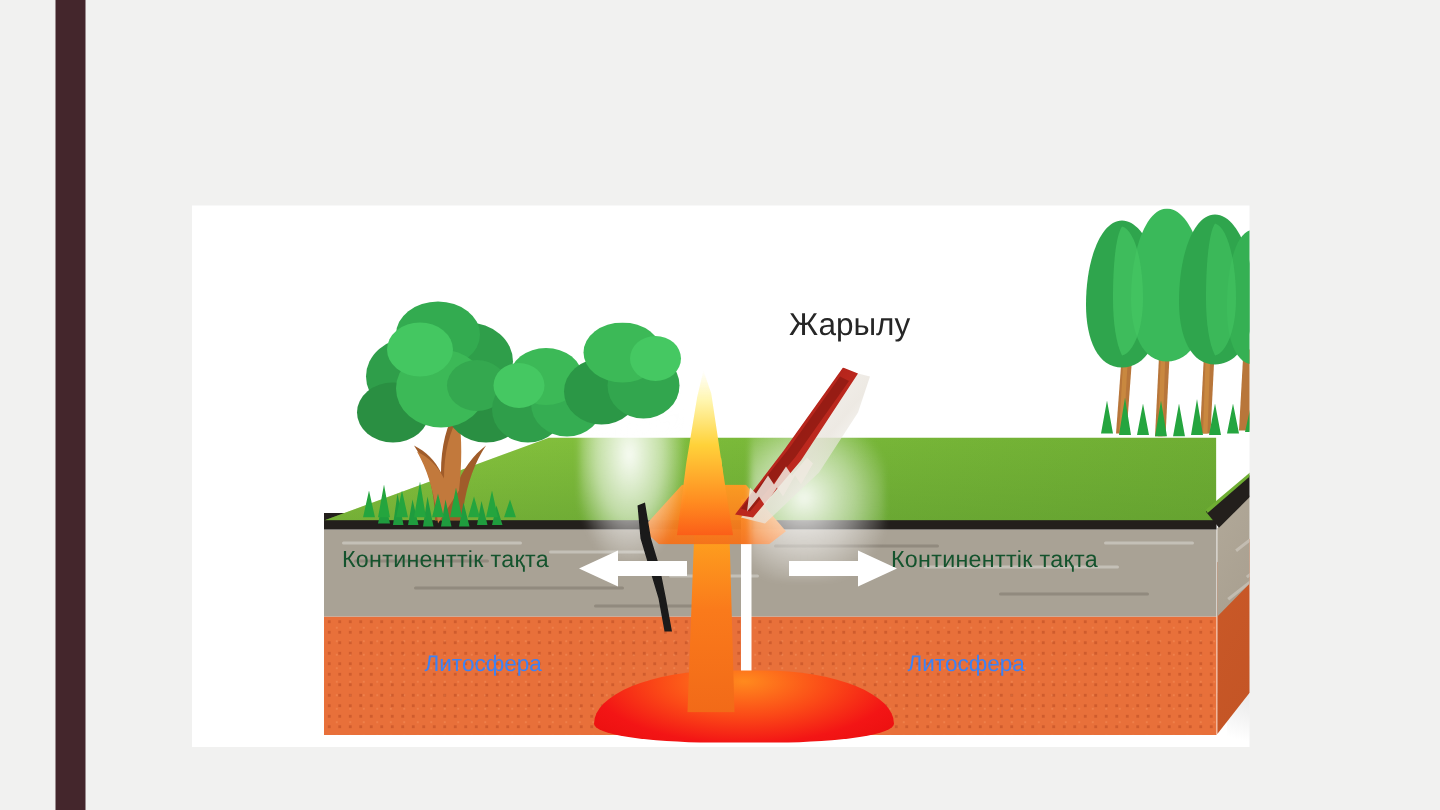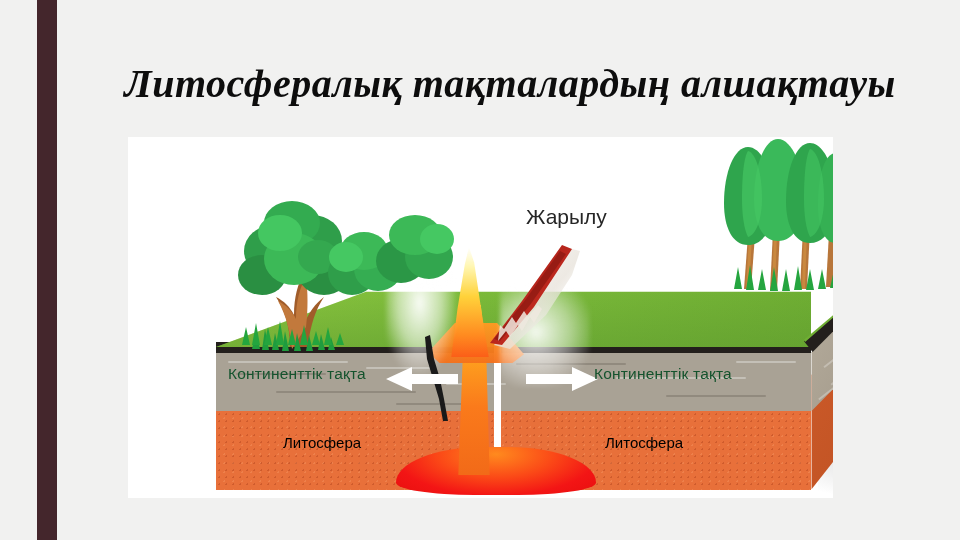--- a/index.html
+++ b/index.html
@@ -277,21 +277,21 @@
     font-size: 15.5px;
     font-family: "Liberation Sans", sans-serif;
     letter-spacing: 0.2px;
     white-space: nowrap;
   }
   .plate-label.left  { left: 100px; }
   .plate-label.right { left: 466px; }
   .litho-label {
     position: absolute;
     top: 297px;
-    color: #000000;
+    color: #3b82f6;
     font-size: 15px;
     font-family: "Liberation Sans", sans-serif;
     white-space: nowrap;
   }
   .litho-label.left  { left: 155px; }
   .litho-label.right { left: 477px; }
   .rift-label {
     position: absolute;
     left: 398px;
     top: 68px;
@@ -319,21 +319,20 @@
   .trees-right{ left: 590px; top: 2px;  width: 140px; height: 152px; }
   .grass-left { left: 110px; top: 178px; width: 110px; height: 30px; }
 </style>
 </head>
 <body>
 
 <div id="slide">
 
   <div class="side-bar" style="background:#44262c;"></div>
 
-  <div class="slide-title">Литосфералық тақталардың алшақтауы</div>
 
   <div class="figure-panel">
     <div class="fig-stage">
 
       <div class="block">
 
         <div class="block-shadow"></div>
 
         <div class="litho-front"></div>
 

